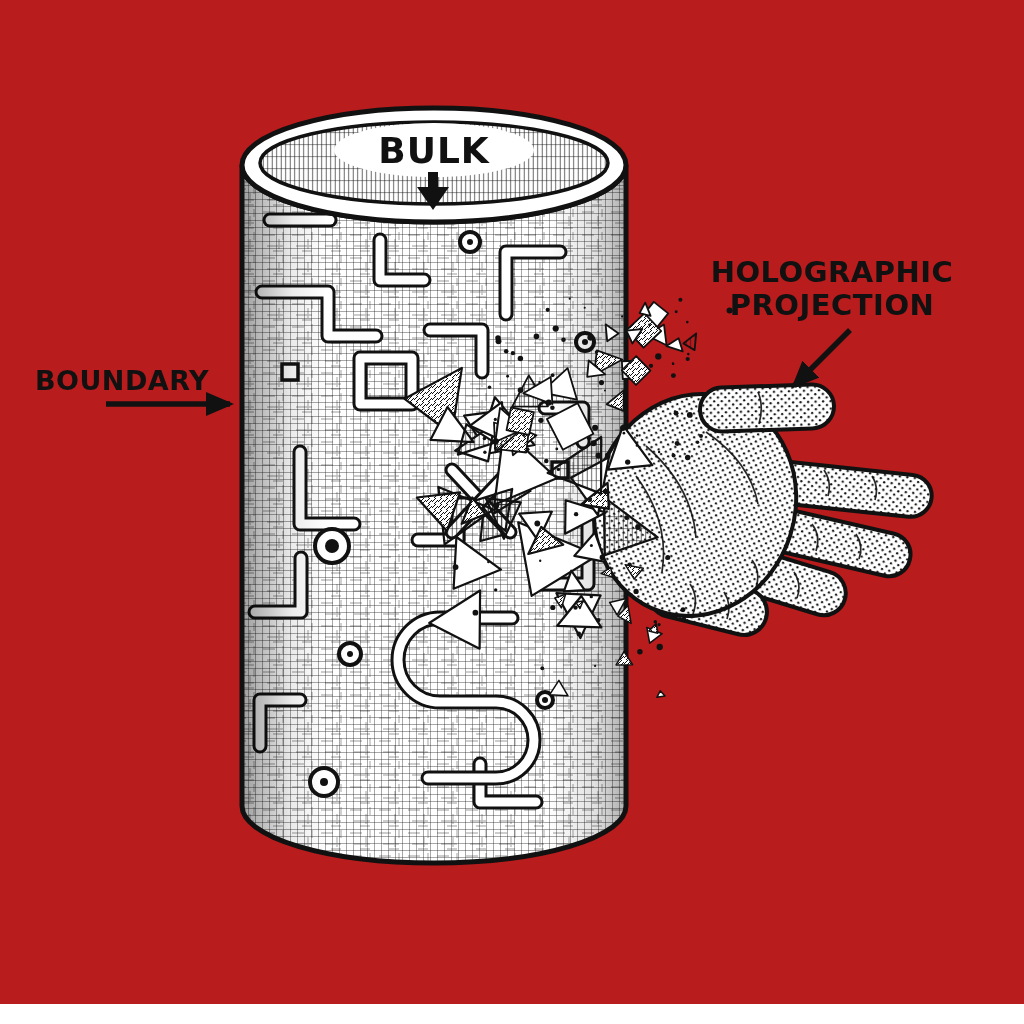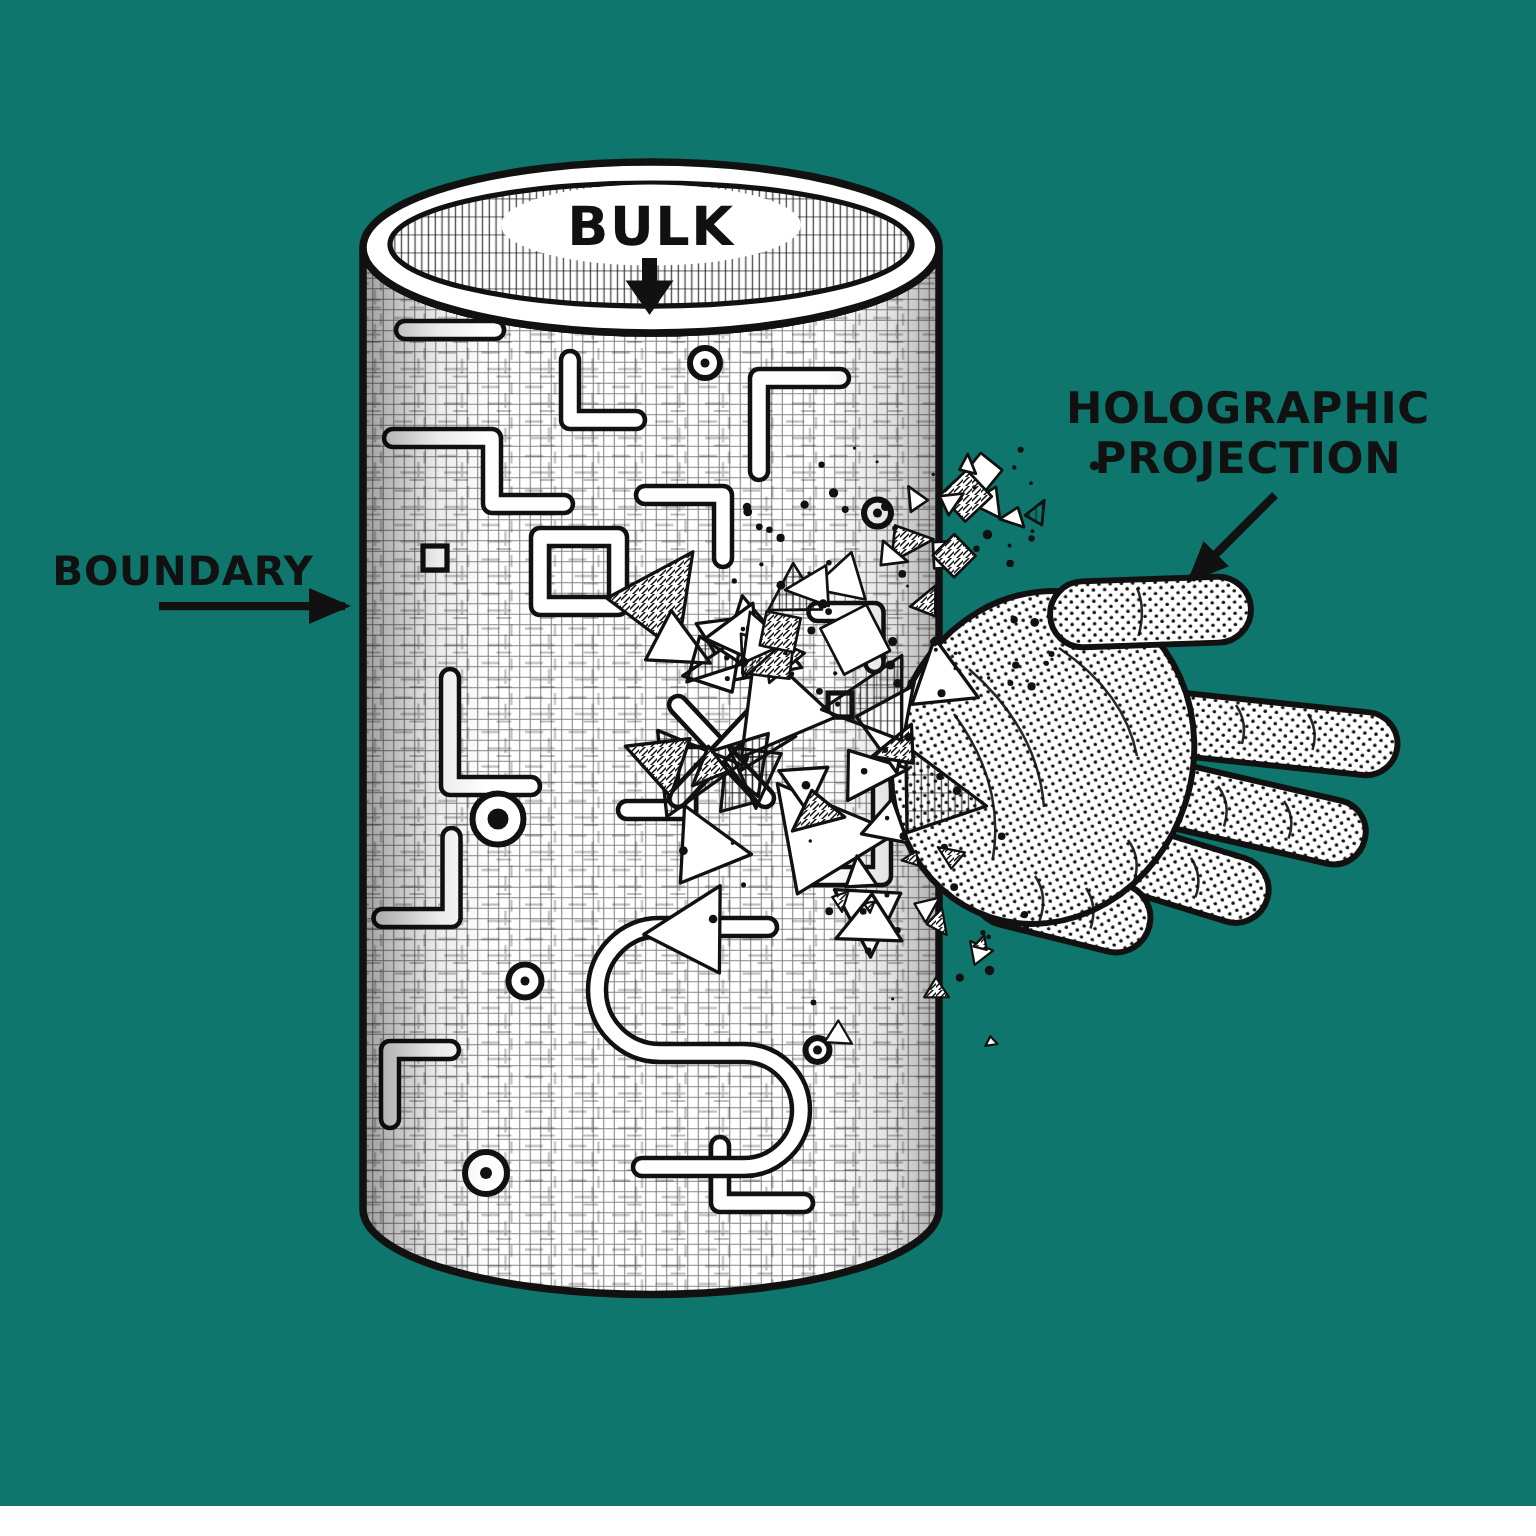--- a/index.html
+++ b/index.html
@@ -1,16 +1,16 @@
 <!DOCTYPE html>
 <html><head>
 <meta charset="utf-8">
 <style>
   html,body{margin:0;padding:0;background:#ffffff;}
-  .stage{width:1024px;height:1004px;position:relative;background:#0f766e;overflow:hidden;}
+  .stage{width:1024px;height:1004px;position:relative;background:#b91c1c;overflow:hidden;}
   svg{display:block;}
   text{font-family:"DejaVu Sans","Liberation Sans",sans-serif;font-weight:700;fill:#111;}
   .lbl-bulk{font-size:36px;letter-spacing:1px;}
   .lbl-boundary{font-size:27px;letter-spacing:.5px;}
   .lbl-proj{font-size:29px;letter-spacing:.5px;}
 </style>
 </head>
 <body>
 
 <div class="stage">

